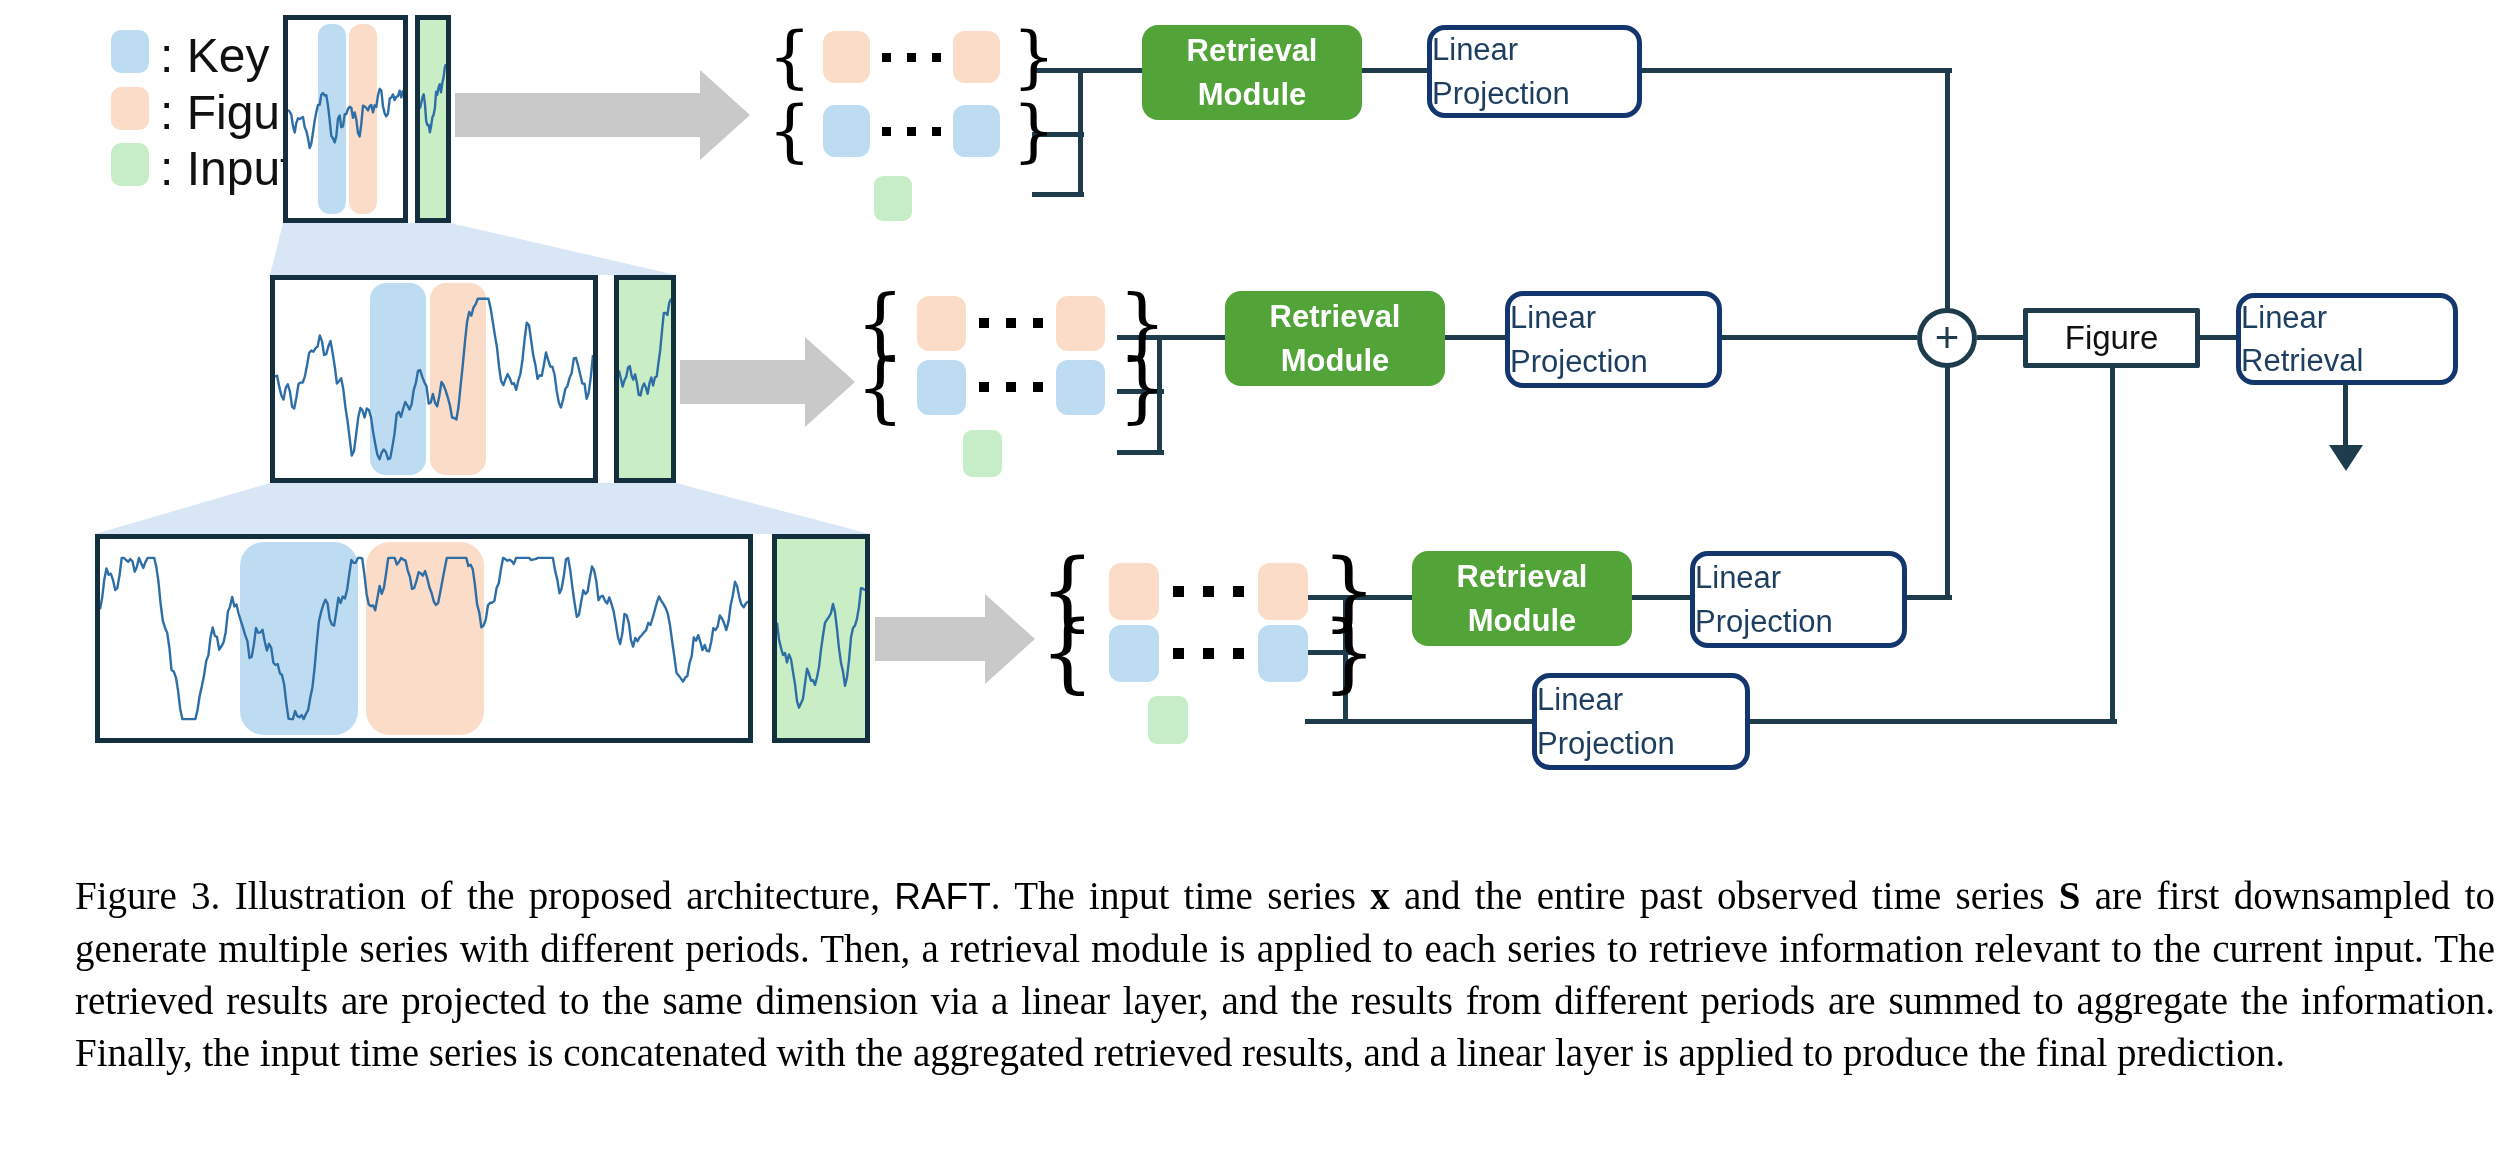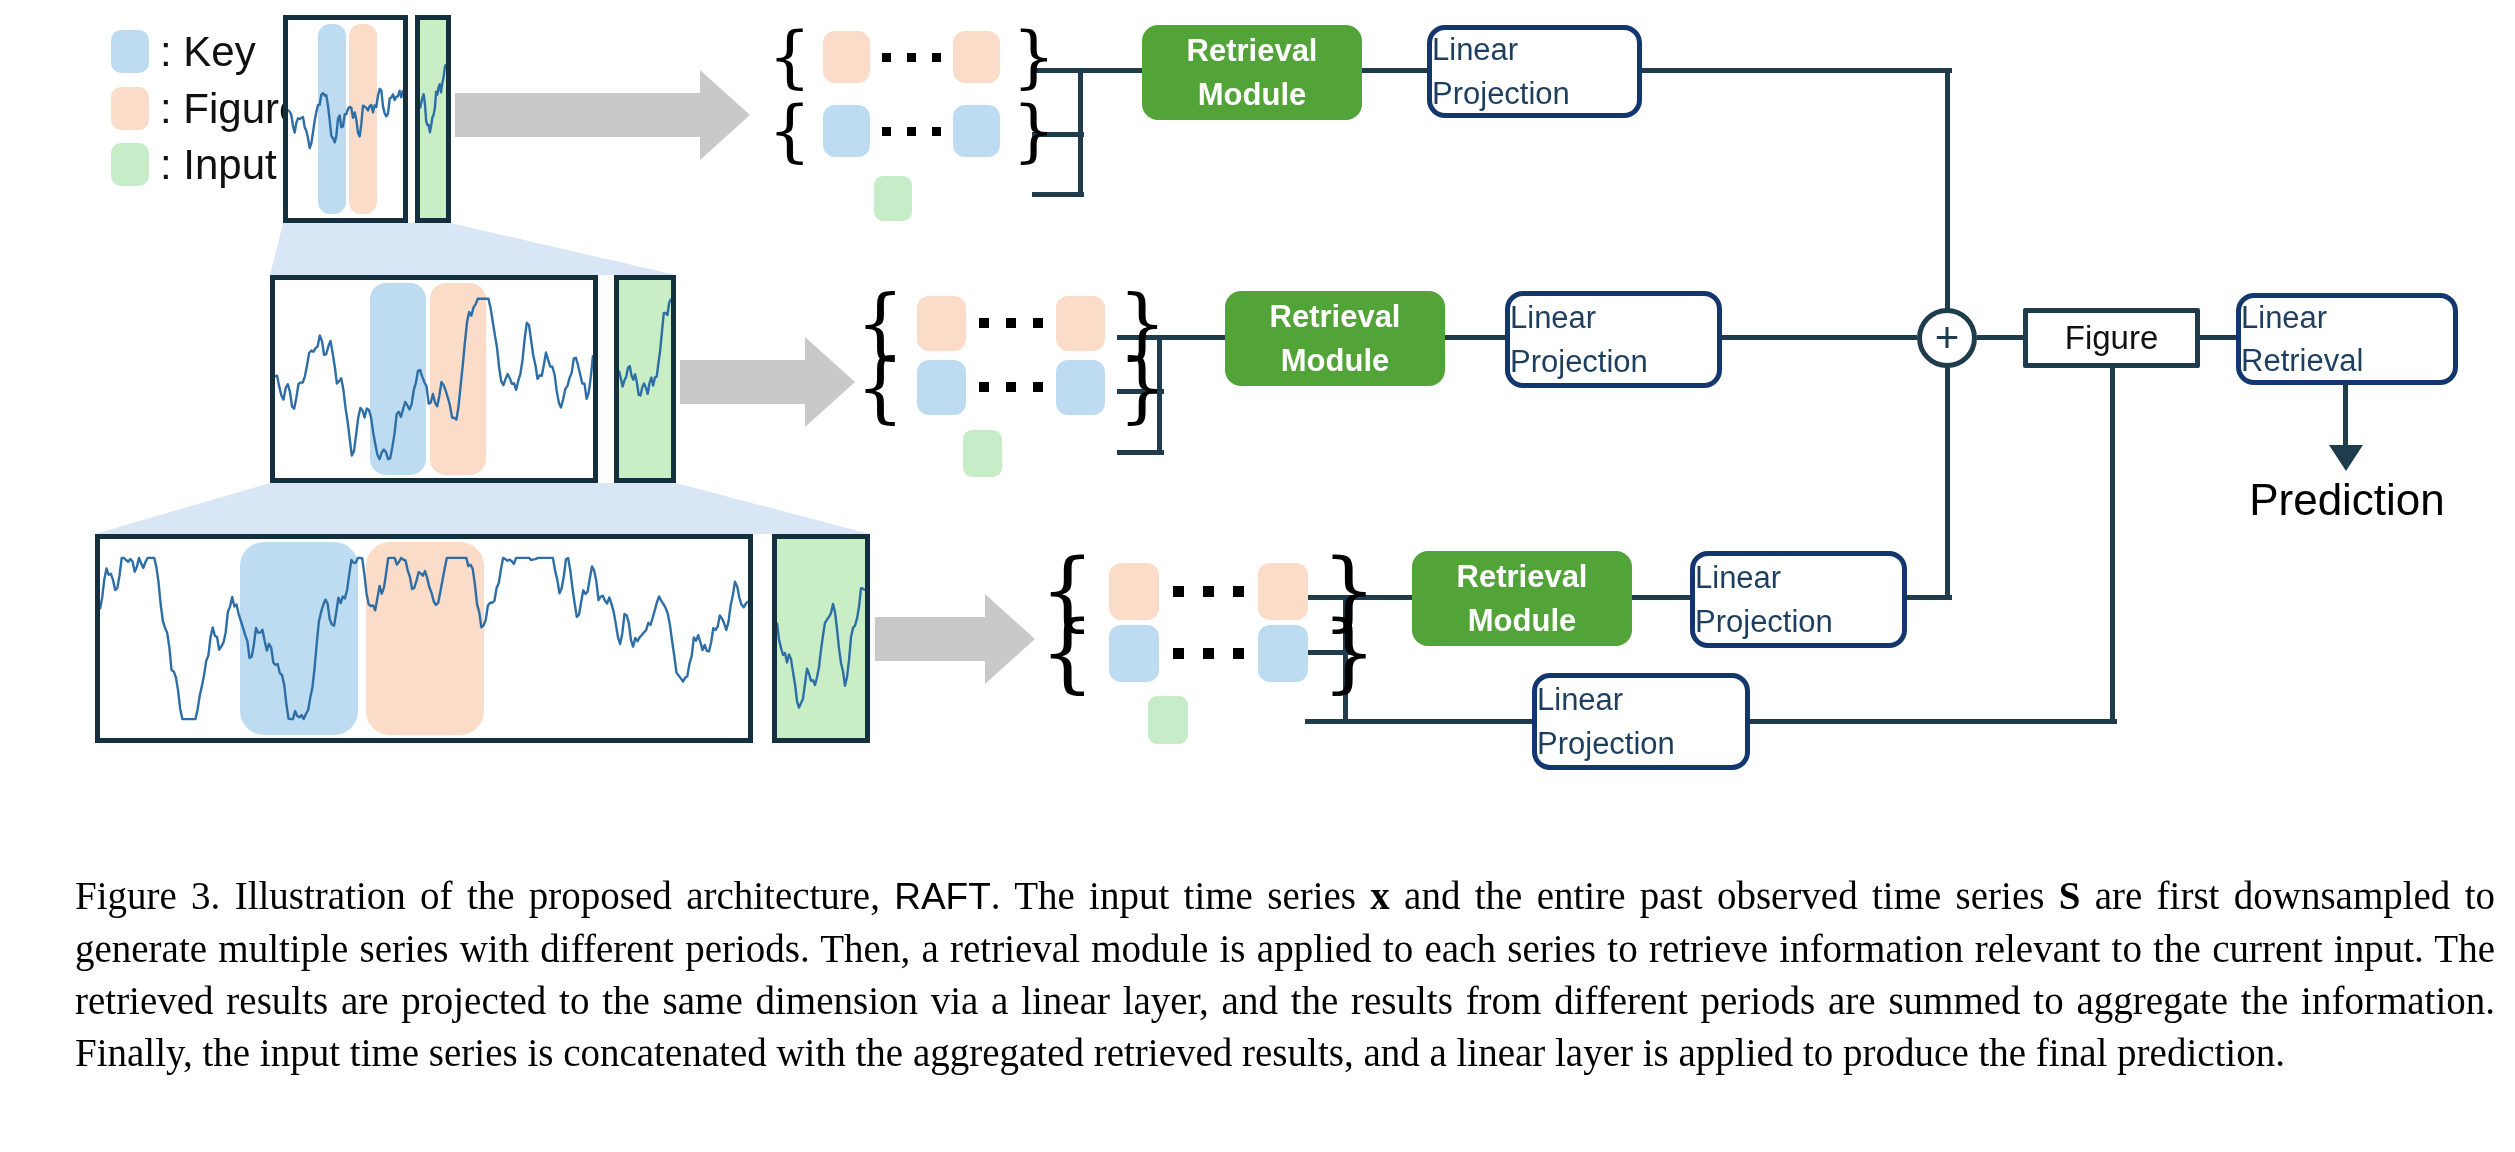--- a/index.html
+++ b/index.html
@@ -1,20 +1,20 @@
 <!DOCTYPE html>
 <html><head>
 <meta charset="utf-8">
 <style>
   html,body{margin:0;padding:0;background:#ffffff;}
   #stage{position:relative;width:2515px;height:1152px;background:#ffffff;overflow:hidden;
          font-family:"Liberation Sans",sans-serif;}
   
   .sw{position:absolute;width:38px;height:43px;border-radius:10px;}
-  .legend-label{position:absolute;left:160px;font-size:42px;color:#111;white-space:nowrap;}
+  .legend-label{position:absolute;left:160px;font-size:48px;color:#111;white-space:nowrap;}
   
   .plot{position:absolute;background:#fff;border:5px solid #14303e;box-sizing:border-box;}
   .stripe{position:absolute;}
   .plot svg,.gcol svg{position:absolute;left:0;top:0;}
   .gcol{position:absolute;border:5px solid #14303e;box-sizing:border-box;}
   .trap{position:absolute;background:#d9e6f5;}
   
   .arr-body{position:absolute;background:#c9c9c9;}
   .arr-head{position:absolute;width:0;height:0;border-top:45px solid transparent;
             border-bottom:45px solid transparent;border-left:50px solid #c9c9c9;}
@@ -243,19 +243,18 @@
   </div>
 
   <div class="plus" style="left:1917px;top:308px;">+</div>
   <div class="concat" style="left:2023px;top:308px;width:177px;height:60px;">Figure</div>
   <div class="lpbox" style="left:2236px;top:293px;width:222px;height:92px;">
     <span>Linear</span>
     <span>Retrieval</span>
   </div>
   <div class="lv" style="left:2343px;top:383px;width:5px;height:62px;"></div>
   <div class="down-tri" style="left:2329px;top:445px;"></div>
-  <div class="pred-label" style="left:2197px;top:475px;width:300px;">Prediction</div>
 
   <div class="caption">
     <span class="cap-italic">Figure 3.</span><span> Illustration of the proposed architecture, </span><span class="cap-sans">RAFT</span><span>. The input time series </span><span class="cap-bold">x</span><span> and the entire past observed time series </span><span class="cap-bold">S</span><span> are first downsampled to generate multiple series with different periods. Then, a retrieval module is applied to each series to retrieve information relevant to the current input. The retrieved results are projected to the same dimension via a linear layer, and the results from different periods are summed to aggregate the information. Finally, the input time series is concatenated with the aggregated retrieved results, and a linear layer is applied to produce the final prediction.</span>
   </div>
 
 </div>
 
 </body></html>

